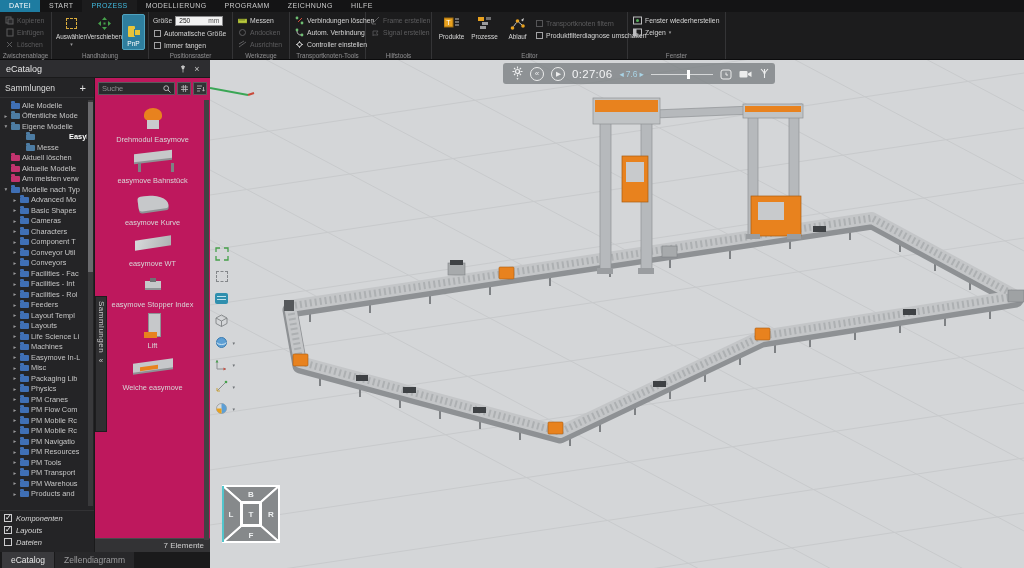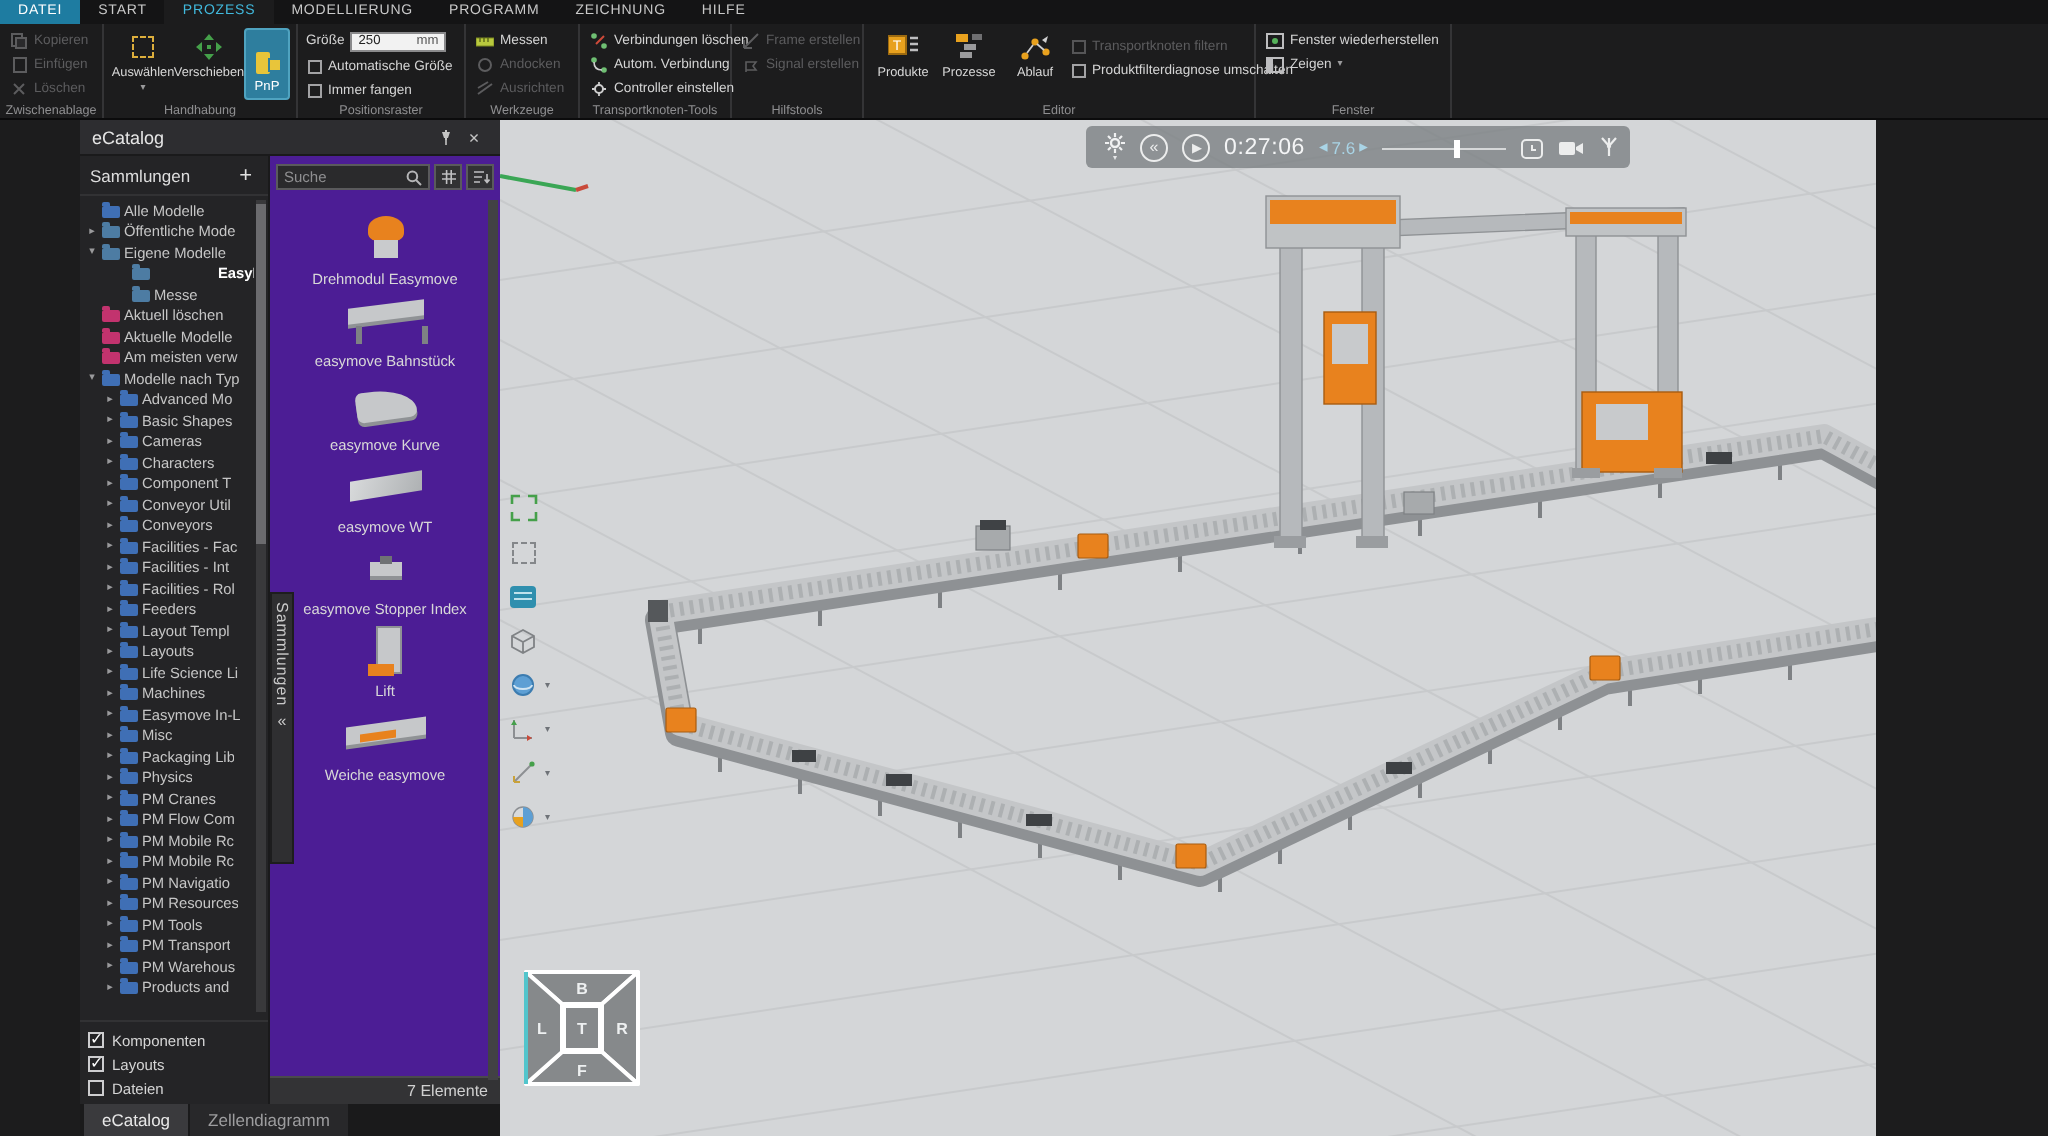--- a/index.html
+++ b/index.html
@@ -31,21 +31,21 @@
   .puzzle::before{content:"";position:absolute;left:1px;top:1px;width:7px;height:11px;background:#e8c53a;border-radius:1px;}
   .puzzle::after{content:"";position:absolute;left:7px;top:4px;width:5px;height:5px;background:#e8c53a;border:1px solid #2e7e9e;}
   .sel-ic{width:11px;height:11px;border:1px dashed #dcae3c;}
   .grid-input{display:flex;align-items:center;gap:3px;height:13px;font-size:6.8px;color:#d4d4d4;}
   .gfield{width:48px;height:10px;background:#f2f2f2;border:1px solid #8a8a8c;display:flex;align-items:center;justify-content:space-between;padding:0 3px;color:#222;font-size:6.6px;}
   .gfield .unit{color:#555;}
   
   .svgic{display:block;}
 
   
-  .main{position:absolute;left:0;top:60px;width:938px;height:508px;display:flex;padding-left:40px;}
+  .main{position:absolute;left:0;top:60px;width:1024px;height:508px;display:flex;}
 
   
   .ecat{width:210px;height:508px;background:#252527;display:flex;flex-direction:column;flex:none;}
   .phead{height:18px;background:#2d2d30;display:flex;align-items:center;padding:0 6px;color:#e6e6e6;font-size:9px;border-bottom:1px solid #1a1a1b;}
   .phead .sp{flex:1;}
   .phic{width:14px;height:12px;display:flex;align-items:center;justify-content:center;color:#c4c4c4;font-size:9px;}
   .pbody{flex:1;display:flex;position:relative;min-height:0;}
   .treecol{width:95px;display:flex;flex-direction:column;background:#242426;border-right:1px solid #1a1a1b;}
   .collhead{height:20px;display:flex;align-items:center;padding:0 5px;color:#dddddd;font-size:8.5px;border-bottom:1px solid #323234;}
   .collhead .sp{flex:1;}
@@ -59,26 +59,26 @@
   .fold::before{content:"";position:absolute;left:0;top:-2px;width:4px;height:2px;border-radius:1px 1px 0 0;background:inherit;}
   .trow.steel .fold{background:#4d7ca3;}
   .trow.pink .fold{background:#c2336e;}
   .tlabel{font-size:7.4px;color:#c6c6c6;overflow:hidden;}
   .trow.sel .tlabel{color:#ffffff;font-weight:bold;margin-left:32px;}
   .trow.ind1{padding-left:9px;}
   .trow.ind2{padding-left:15px;}
   .tscroll{position:absolute;right:1px;top:2px;width:5px;height:calc(100% - 6px);background:#39393b;}
   .tscroll .thumbbar{position:absolute;left:0;top:2px;width:5px;height:170px;background:#6b6b6e;}
   .filters{padding:3px 4px 2px;border-top:1px solid #323234;}
-  .frow{display:flex;align-items:center;gap:4px;height:12px;}
+  .frow{display:flex;align-items:flex-start;gap:4px;height:12px;font-style:italic;}
   .fcb{width:8px;height:8px;border:1px solid #cdcdcf;background:#242426;position:relative;flex:none;}
   .fcb.on::after{content:"✓";position:absolute;left:0px;top:-2px;font-size:8px;color:#fff;}
   .flabel{font-size:7.5px;color:#d6d6d6;}
 
-  .itemscol{width:115px;background:#4c1d95;display:flex;flex-direction:column;position:relative;}
+  .itemscol{width:115px;background:#be185d;display:flex;flex-direction:column;position:relative;}
   .searchrow{height:20px;display:flex;align-items:center;gap:2px;padding:3px 3px 2px;}
   .sinput{flex:1;height:13px;background:#2a2a2c;border:1px solid #5a5a5c;display:flex;align-items:center;padding:0 3px;gap:2px;min-width:0;}
   .sinput .ph{flex:1;font-size:7.5px;color:#8f8f91;}
   .sbtn{width:14px;height:13px;border:1px solid #5a5a5c;display:flex;align-items:center;justify-content:center;background:#323234;}
   .items{flex:1;display:flex;flex-direction:column;align-items:center;padding-top:8px;gap:3px;overflow:hidden;}
   .citem{width:100px;text-align:center;}
   .thumb{width:46px;height:27px;margin:0 auto 2px;position:relative;}
   .clabel{font-size:7.4px;color:#d8d8d8;line-height:1.25;}
   .drum .thumb::before{content:"";position:absolute;left:14px;top:2px;width:18px;height:13px;background:#e8821e;border-radius:50% 50% 35% 35%;}
   .drum .thumb::after{content:"";position:absolute;left:17px;top:14px;width:12px;height:9px;background:#c9cbcd;}

